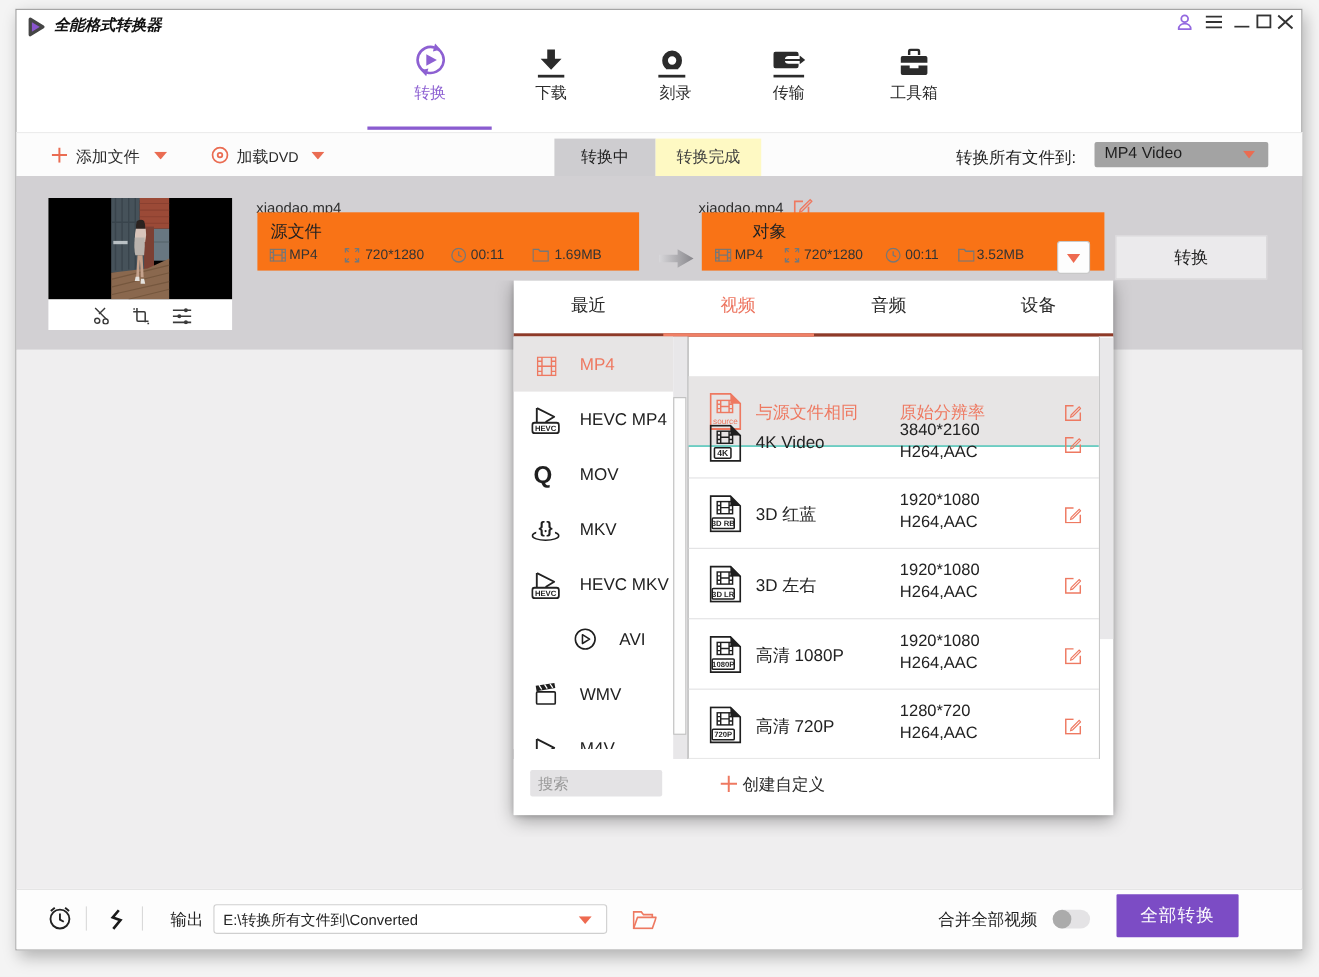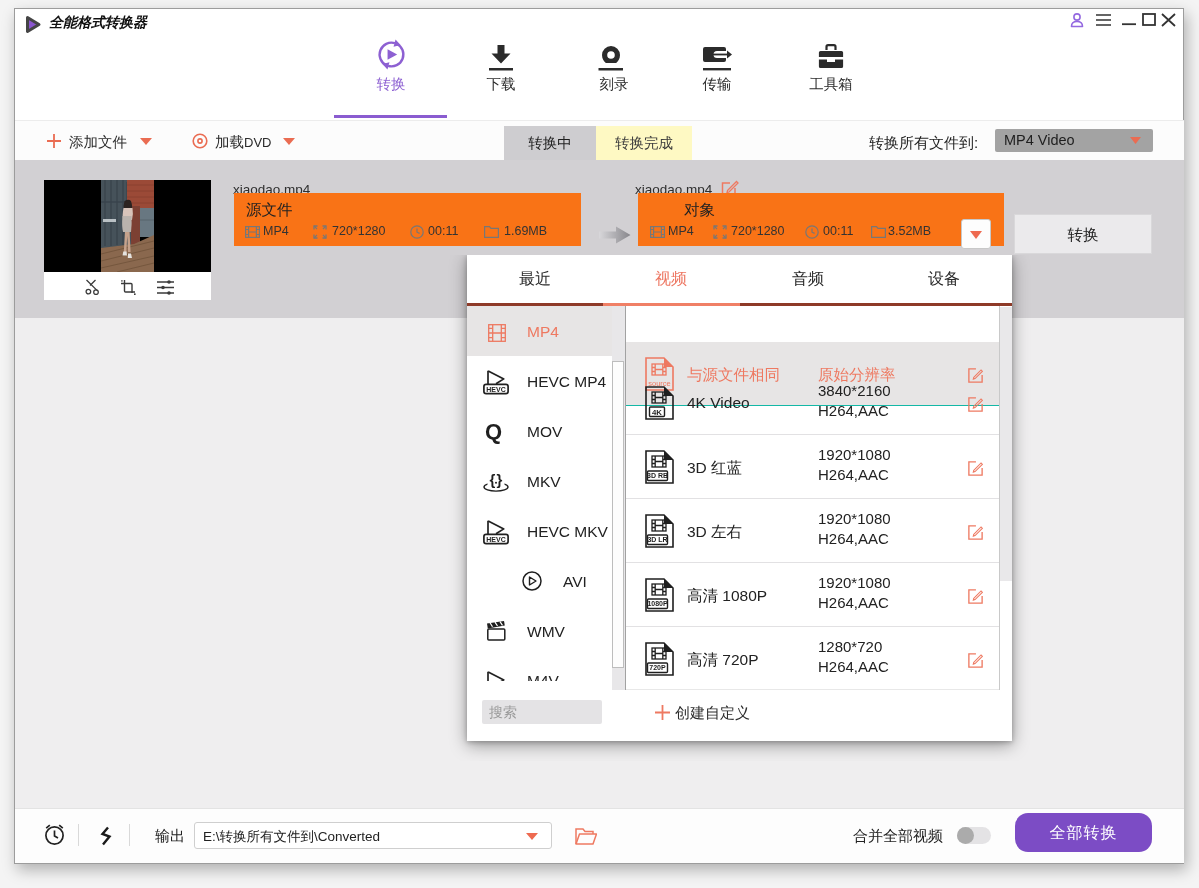--- a/index.html
+++ b/index.html
@@ -271,21 +271,21 @@
     </svg>
   </div>
   <svg class="abs" style="left:575px;top:828px" width="22" height="17" viewBox="0 0 22 17">
     <path d="M1 16 V1 H8 L10 3.5 H18 V6" fill="none" stroke="#ee7961" stroke-width="1.5"></path>
     <path d="M1 16 L4.5 6 H21.5 L18 16 Z" fill="none" stroke="#ee7961" stroke-width="1.5" stroke-linejoin="round"></path>
   </svg>
   <div class="abs" style="left:853px;top:827px;font-size:15px;color:#222;">合并全部视频</div>
   <div class="abs" style="left:957px;top:827px;width:34px;height:17px;background:#e4e3e5;border-radius:9px;">
     <div class="abs" style="left:0;top:0;width:17px;height:17px;border-radius:50%;background:#ababab;"></div>
   </div>
-  <div class="abs" style="left:1015px;top:813px;width:137px;height:39px;line-height:39px;background:#7c4cc5;border-radius:13px;color:#fff;font-size:16px;text-align:center;letter-spacing:1px;">全部转换</div>
+  <div class="abs" style="left:1015px;top:813px;width:111px;height:39px;line-height:39px;background:#7c4cc5;border-radius:1px;color:#fff;font-size:16px;text-align:center;letter-spacing:1px;">全部转换</div>
 
   <div class="abs" style="left:447px;top:255px;width:585px;height:506px;overflow:hidden;pointer-events:none;">
     <div style="position:absolute;left:20px;top:0;width:545px;height:486px;box-shadow:0 4px 16px rgba(0,0,0,0.38), 0 1px 5px rgba(0,0,0,0.25);"></div>
   </div>
   <div class="popup" id="popup">
     <div class="ptab" style="left:0;">最近</div>
     <div class="ptab" style="left:136px;color:#ed7560;">视频</div>
     <div class="ptab" style="left:409px;">设备</div>
     <div class="ptab" style="left:273px;">音频</div>
     <div class="abs" style="left:0;top:48px;width:545px;height:3px;background:#8e3a28;"></div>

